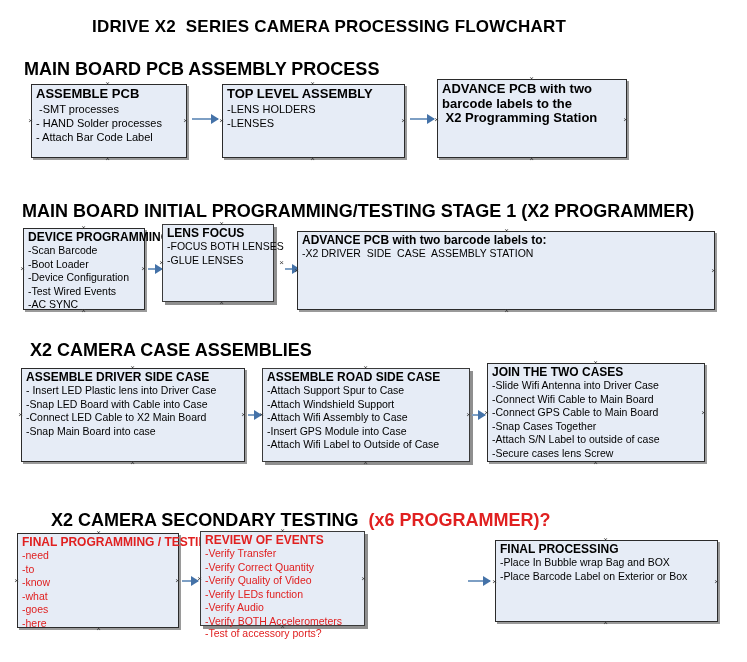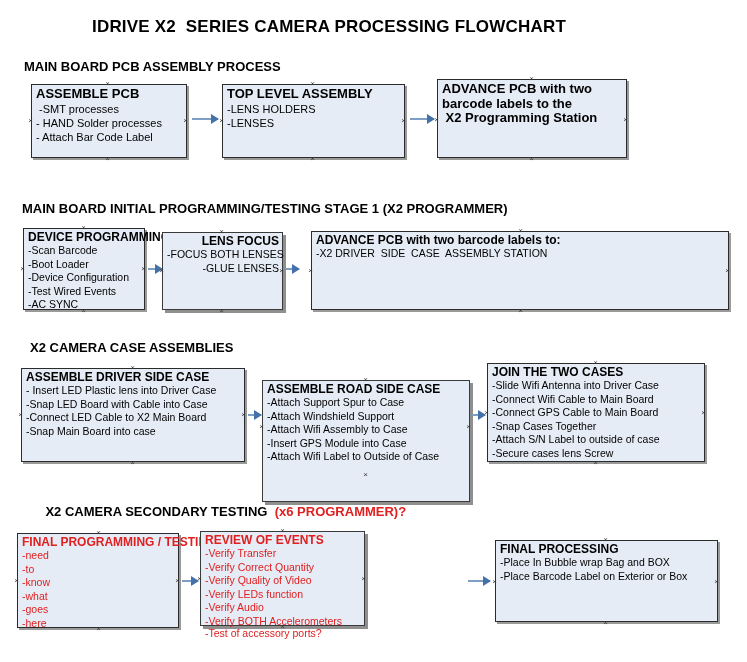--- a/index.html
+++ b/index.html
@@ -18,21 +18,21 @@
   .doc-title{
     position:absolute;
     left:0;top:17px;width:658px;
     text-align:center;
     font-size:17px;font-weight:bold;
     letter-spacing:.2px;
     white-space:pre;
   }
   .section-head{
     position:absolute;
-    font-size:13px;font-weight:bold;
+    font-size:18px;font-weight:bold;
     white-space:pre;
   }
   .section-head .accent{color:#e02020;}
 
   
   .box{
     position:absolute;
     box-sizing:border-box;
     background:#e6ecf6;
     border:1px solid #2b2b2b;
@@ -141,33 +141,33 @@
     <span class="box-line">-Test Wired Events</span>
     <span class="box-line">-AC SYNC</span>
     <div class="handle" style="left:56px;top:-5px;"></div>
     <div class="handle" style="left:56px;top:78px;"></div>
     <div class="handle" style="left:-5px;top:36px;"></div>
     <div class="handle" style="left:116px;top:36px;"></div>
   </div>
 
   <div class="arrow" style="left:148px;top:268px;width:14px;"></div>
 
-  <div class="box small gray-edge" style="left:162px;top:232px;width:121px;height:78px;text-align:right;">
+  <div class="box small gray-edge" style="left:162px;top:224px;width:112px;height:78px;">
     <span class="box-title">LENS FOCUS</span>
     <span class="box-line">-FOCUS BOTH LENSES</span>
     <span class="box-line">-GLUE LENSES</span>
     <div class="handle" style="left:55px;top:-5px;"></div>
     <div class="handle" style="left:55px;top:74px;"></div>
     <div class="handle" style="left:-5px;top:34px;"></div>
     <div class="handle" style="left:115px;top:34px;"></div>
   </div>
 
   <div class="arrow" style="left:285px;top:268px;width:14px;"></div>
 
-  <div class="box small" style="left:311px;top:231px;width:418px;height:79px;">
+  <div class="box small" style="left:297px;top:231px;width:418px;height:79px;">
     <span class="box-title">ADVANCE PCB with two barcode labels to:</span>
     <span class="box-line">-X2 DRIVER  SIDE  CASE  ASSEMBLY STATION</span>
     <div class="handle" style="left:205px;top:-5px;"></div>
     <div class="handle" style="left:205px;top:75px;"></div>
     <div class="handle" style="left:-5px;top:35px;"></div>
     <div class="handle" style="left:412px;top:35px;"></div>
   </div>
 
   <div class="section-head" style="left:30px;top:340px;">X2 CAMERA CASE ASSEMBLIES</div>
 
@@ -178,21 +178,21 @@
     <span class="box-line">-Connect LED Cable to X2 Main Board</span>
     <span class="box-line">-Snap Main Board into case</span>
     <div class="handle" style="left:107px;top:-5px;"></div>
     <div class="handle" style="left:107px;top:90px;"></div>
     <div class="handle" style="left:-5px;top:42px;"></div>
     <div class="handle" style="left:218px;top:42px;"></div>
   </div>
 
   <div class="arrow" style="left:248px;top:414px;width:13px;"></div>
 
-  <div class="box small gray-edge" style="left:262px;top:380px;width:208px;height:122px;">
+  <div class="box small gray-edge" style="left:262px;top:368px;width:208px;height:94px;">
     <span class="box-title">ASSEMBLE ROAD SIDE CASE</span>
     <span class="box-line">-Attach Support Spur to Case</span>
     <span class="box-line">-Attach Windshield Support</span>
     <span class="box-line">-Attach Wifi Assembly to Case</span>
     <span class="box-line">-Insert GPS Module into Case</span>
     <span class="box-line">-Attach Wifi Label to Outside of Case</span>
     <div class="handle" style="left:99px;top:-5px;"></div>
     <div class="handle" style="left:99px;top:90px;"></div>
     <div class="handle" style="left:-5px;top:42px;"></div>
     <div class="handle" style="left:202px;top:42px;"></div>

